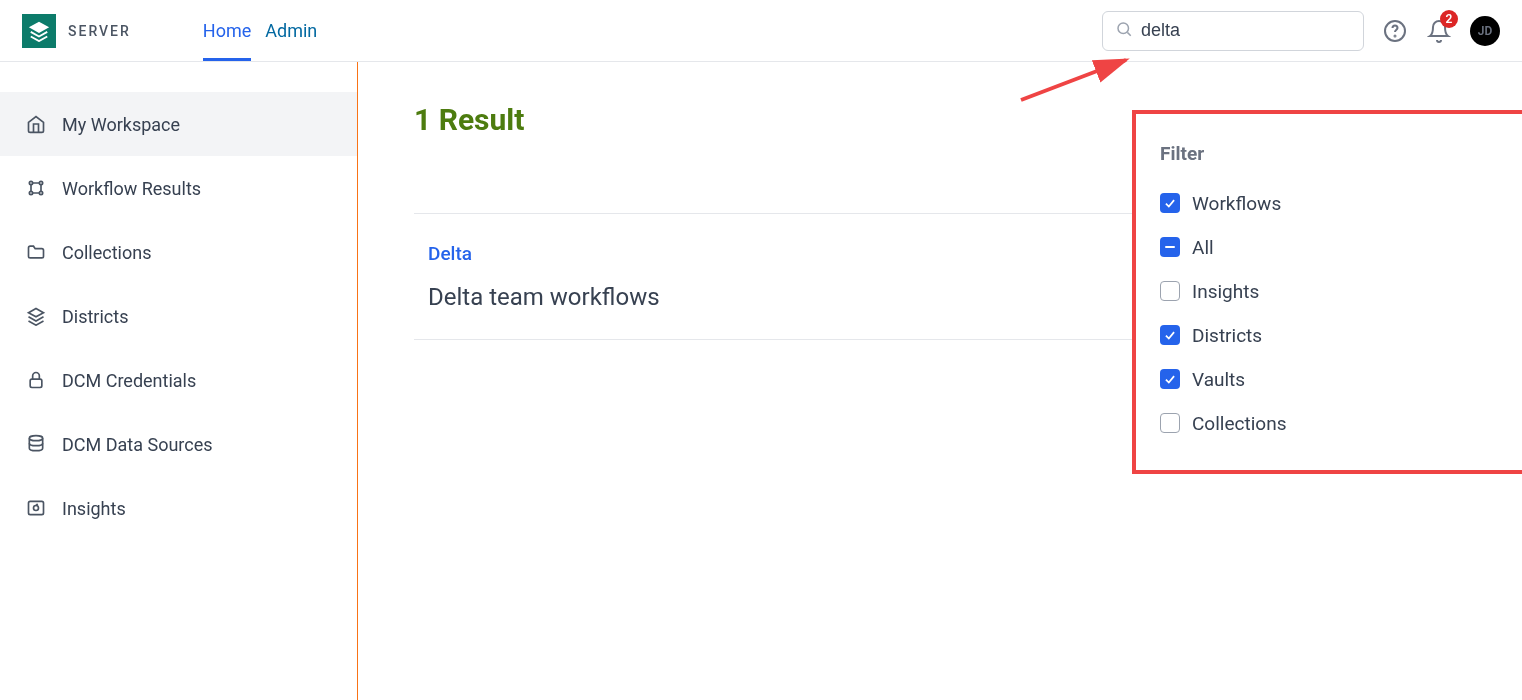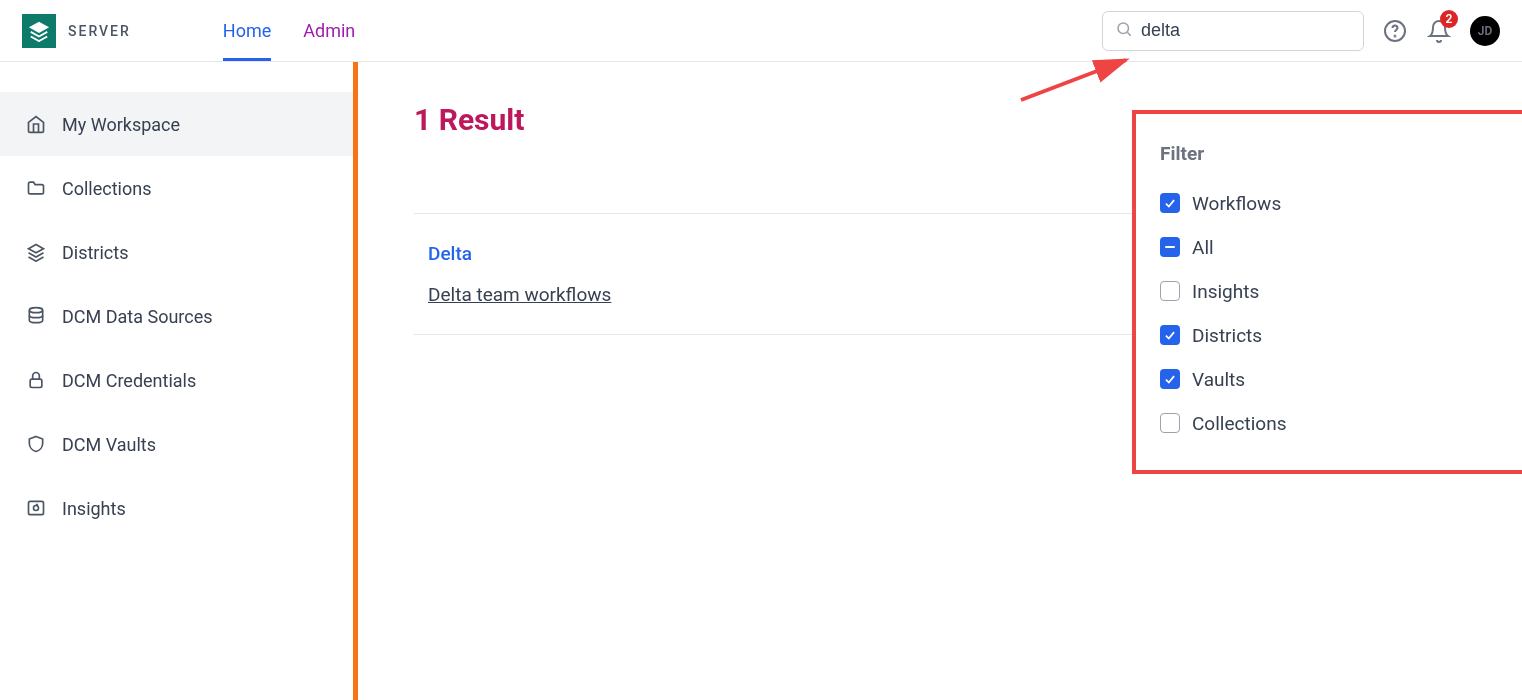--- a/index.html
+++ b/index.html
@@ -35,31 +35,31 @@
 }
 .logo-mark svg { width: 22px; height: 22px; }
 .logo-text {
   font-size: 14px;
   letter-spacing: 2px;
   color: #4b5563;
   font-weight: 500;
 }
 .nav {
   display: flex;
-  gap: 32px;
-  margin-left: 92px;
+  gap: 14px;
+  margin-left: 72px;
   height: 100%;
   align-items: center;
 }
 .nav-item {
   height: 100%;
   display: flex;
   align-items: center;
   font-size: 18px;
-  color: #a21caf;
+  color: #0369a1;
   cursor: pointer;
   border-bottom: 3px solid transparent;
   padding-top: 3px;
 }
 .nav-item.active {
   color: #2563eb;
   border-bottom-color: #2563eb;
 }
 .header-right {
   margin-left: auto;
@@ -122,21 +122,21 @@
   display: flex;
   align-items: center;
   justify-content: center;
   cursor: pointer;
 }
 
 
 .layout { display: flex; height: calc(100% - 62px); }
 .sidebar {
   width: 358px;
-  border-right: 5px solid #f97316;
+  border-right: 1px solid #f97316;
   padding: 30px 0;
 }
 .side-item {
   display: flex;
   align-items: center;
   gap: 16px;
   padding: 0 26px;
   height: 64px;
   font-size: 18px;
   color: #374151;
@@ -153,42 +153,41 @@
 }
 
 .main {
   flex: 1;
   padding: 40px 56px;
   position: relative;
 }
 .results-title {
   font-size: 30px;
   font-weight: 700;
-  color: #be185d;
+  color: #4d7c0f;
   margin-bottom: 76px;
 }
 .result-row {
   border-top: 1px solid #e5e7eb;
   border-bottom: 1px solid #e5e7eb;
   padding: 28px 14px;
   display: flex;
   align-items: center;
   justify-content: space-between;
 }
 .result-left { display: flex; flex-direction: column; gap: 18px; }
 .result-title {
   color: #2563eb;
   font-size: 19px;
   font-weight: 500;
   cursor: pointer;
 }
 .result-desc {
   color: #374151;
-  font-size: 19px;
-  text-decoration: underline;
+  font-size: 24px;
 }
 .tag-pill {
   border: 1px solid #d1d5db;
   border-radius: 6px;
   padding: 8px 14px;
   display: flex;
   align-items: center;
   gap: 10px;
   color: #374151;
   font-size: 18px;
@@ -297,61 +296,65 @@
           <svg viewBox="0 0 24 24" width="20" height="20" fill="none" stroke="currentColor" stroke-width="2">
             <path d="M3 10l9-7 9 7v10a2 2 0 01-2 2H5a2 2 0 01-2-2z"></path>
             <path d="M9 22V12h6v10"></path>
           </svg>
         </span>
       <span>My Workspace</span>
     </div>
     <div class="side-item">
       <span class="icn">
           <svg viewBox="0 0 24 24" width="20" height="20" fill="none" stroke="currentColor" stroke-width="2">
+            <circle cx="6" cy="6" r="2"></circle>
+            <circle cx="18" cy="6" r="2"></circle>
+            <circle cx="6" cy="18" r="2"></circle>
+            <circle cx="18" cy="18" r="2"></circle>
+            <path d="M8 6h8M6 8v8M18 8v8M8 18h8"></path>
+          </svg>
+        </span>
+      <span>Workflow Results</span>
+    </div>
+    <div class="side-item">
+      <span class="icn">
+          <svg viewBox="0 0 24 24" width="20" height="20" fill="none" stroke="currentColor" stroke-width="2">
             <path d="M3 7a2 2 0 012-2h4l2 3h8a2 2 0 012 2v7a2 2 0 01-2 2H5a2 2 0 01-2-2z"></path>
           </svg>
         </span>
       <span>Collections</span>
     </div>
     <div class="side-item">
       <span class="icn">
           <svg viewBox="0 0 24 24" width="20" height="20" fill="none" stroke="currentColor" stroke-width="2">
             <polygon points="12 3 21 8 12 13 3 8 12 3"></polygon>
             <polyline points="3 13 12 18 21 13"></polyline>
             <polyline points="3 18 12 23 21 18"></polyline>
           </svg>
         </span>
       <span>Districts</span>
     </div>
     <div class="side-item">
       <span class="icn">
           <svg viewBox="0 0 24 24" width="20" height="20" fill="none" stroke="currentColor" stroke-width="2">
+            <rect x="5" y="11" width="14" height="10" rx="2"></rect>
+            <path d="M8 11V7a4 4 0 118 0v4"></path>
+          </svg>
+        </span>
+      <span>DCM Credentials</span>
+    </div>
+    <div class="side-item">
+      <span class="icn">
+          <svg viewBox="0 0 24 24" width="20" height="20" fill="none" stroke="currentColor" stroke-width="2">
             <ellipse cx="12" cy="5" rx="8" ry="3"></ellipse>
             <path d="M4 5v6c0 1.7 3.6 3 8 3s8-1.3 8-3V5"></path>
             <path d="M4 11v6c0 1.7 3.6 3 8 3s8-1.3 8-3v-6"></path>
           </svg>
         </span>
       <span>DCM Data Sources</span>
-    </div>
-    <div class="side-item">
-      <span class="icn">
-          <svg viewBox="0 0 24 24" width="20" height="20" fill="none" stroke="currentColor" stroke-width="2">
-            <rect x="5" y="11" width="14" height="10" rx="2"></rect>
-            <path d="M8 11V7a4 4 0 118 0v4"></path>
-          </svg>
-        </span>
-      <span>DCM Credentials</span>
-    </div>
-    <div class="side-item">
-      <span class="icn">
-          <svg viewBox="0 0 24 24" width="20" height="20" fill="none" stroke="currentColor" stroke-width="2">
-            <path d="M12 3l8 3v5c0 5-3.5 9-8 10-4.5-1-8-5-8-10V6l8-3z"></path>
-          </svg>
-        </span>
-      <span>DCM Vaults</span>
     </div>
     <div class="side-item">
       <span class="icn">
           <svg viewBox="0 0 24 24" width="20" height="20" fill="none" stroke="currentColor" stroke-width="2">
             <rect x="3" y="4" width="18" height="16" rx="2"></rect>
             <circle cx="12" cy="12" r="3"></circle>
             <line x1="12" y1="9" x2="14" y2="7"></line>
           </svg>
         </span>
       <span>Insights</span>

